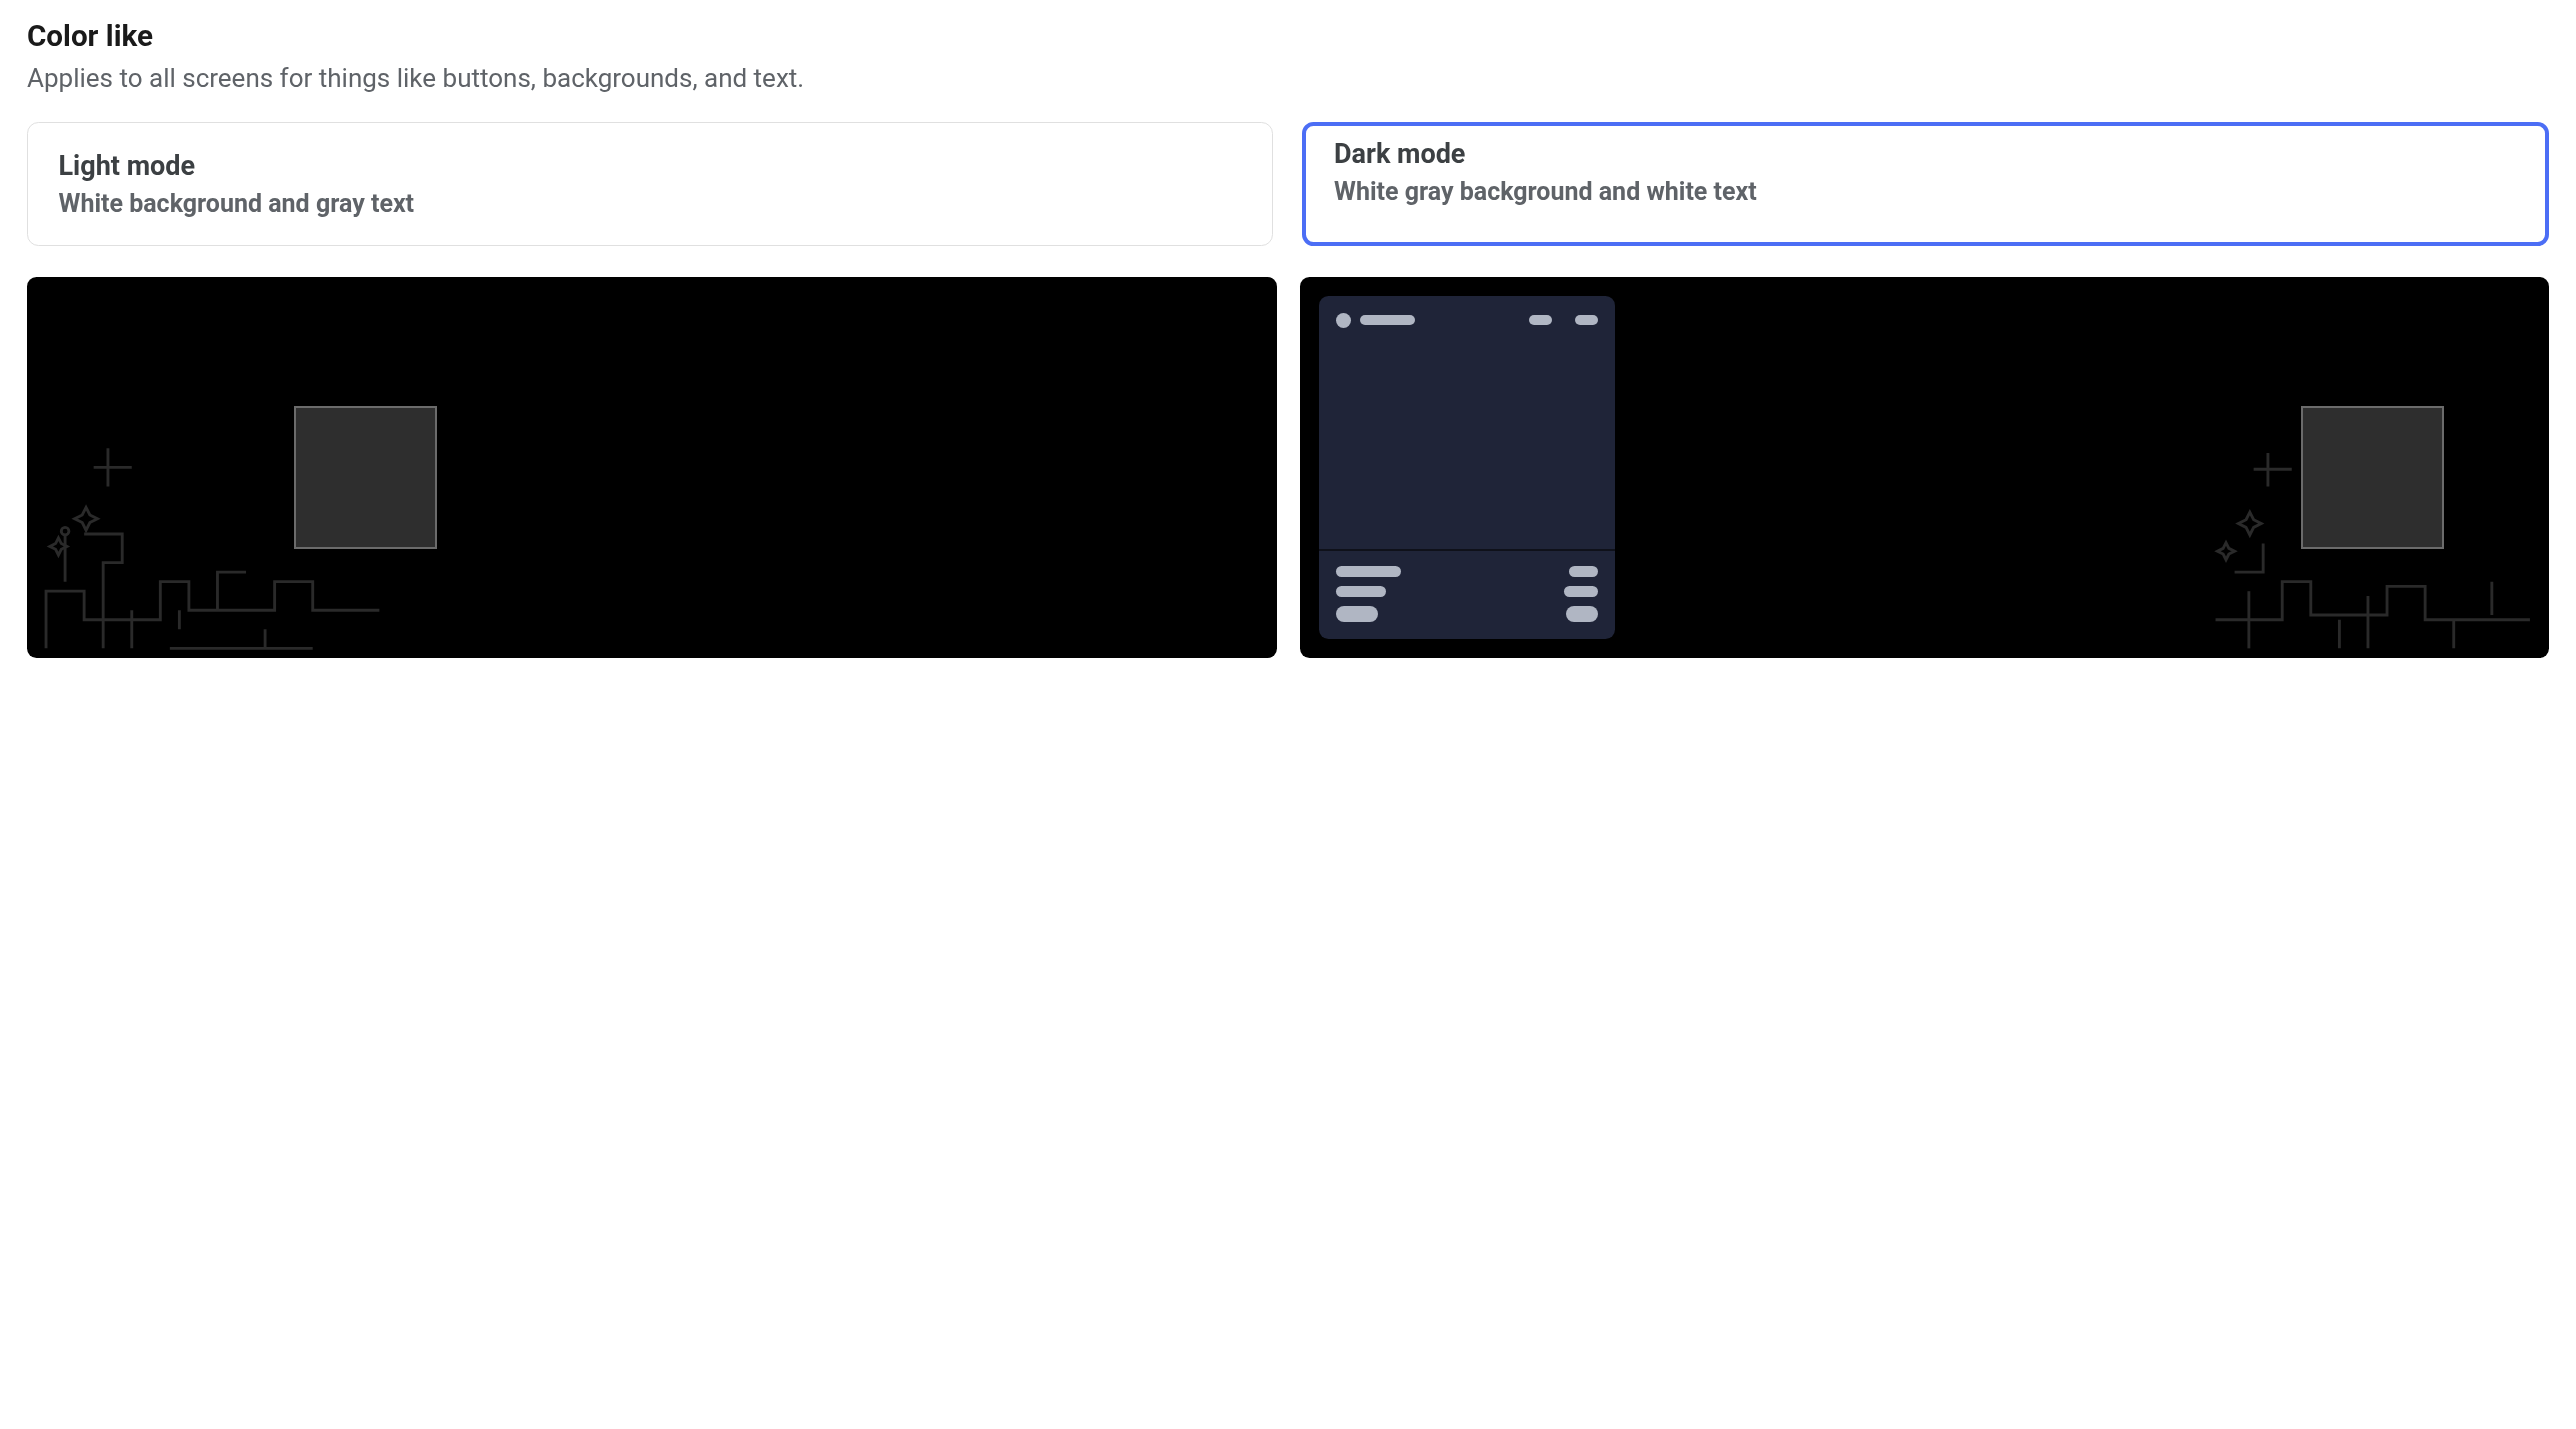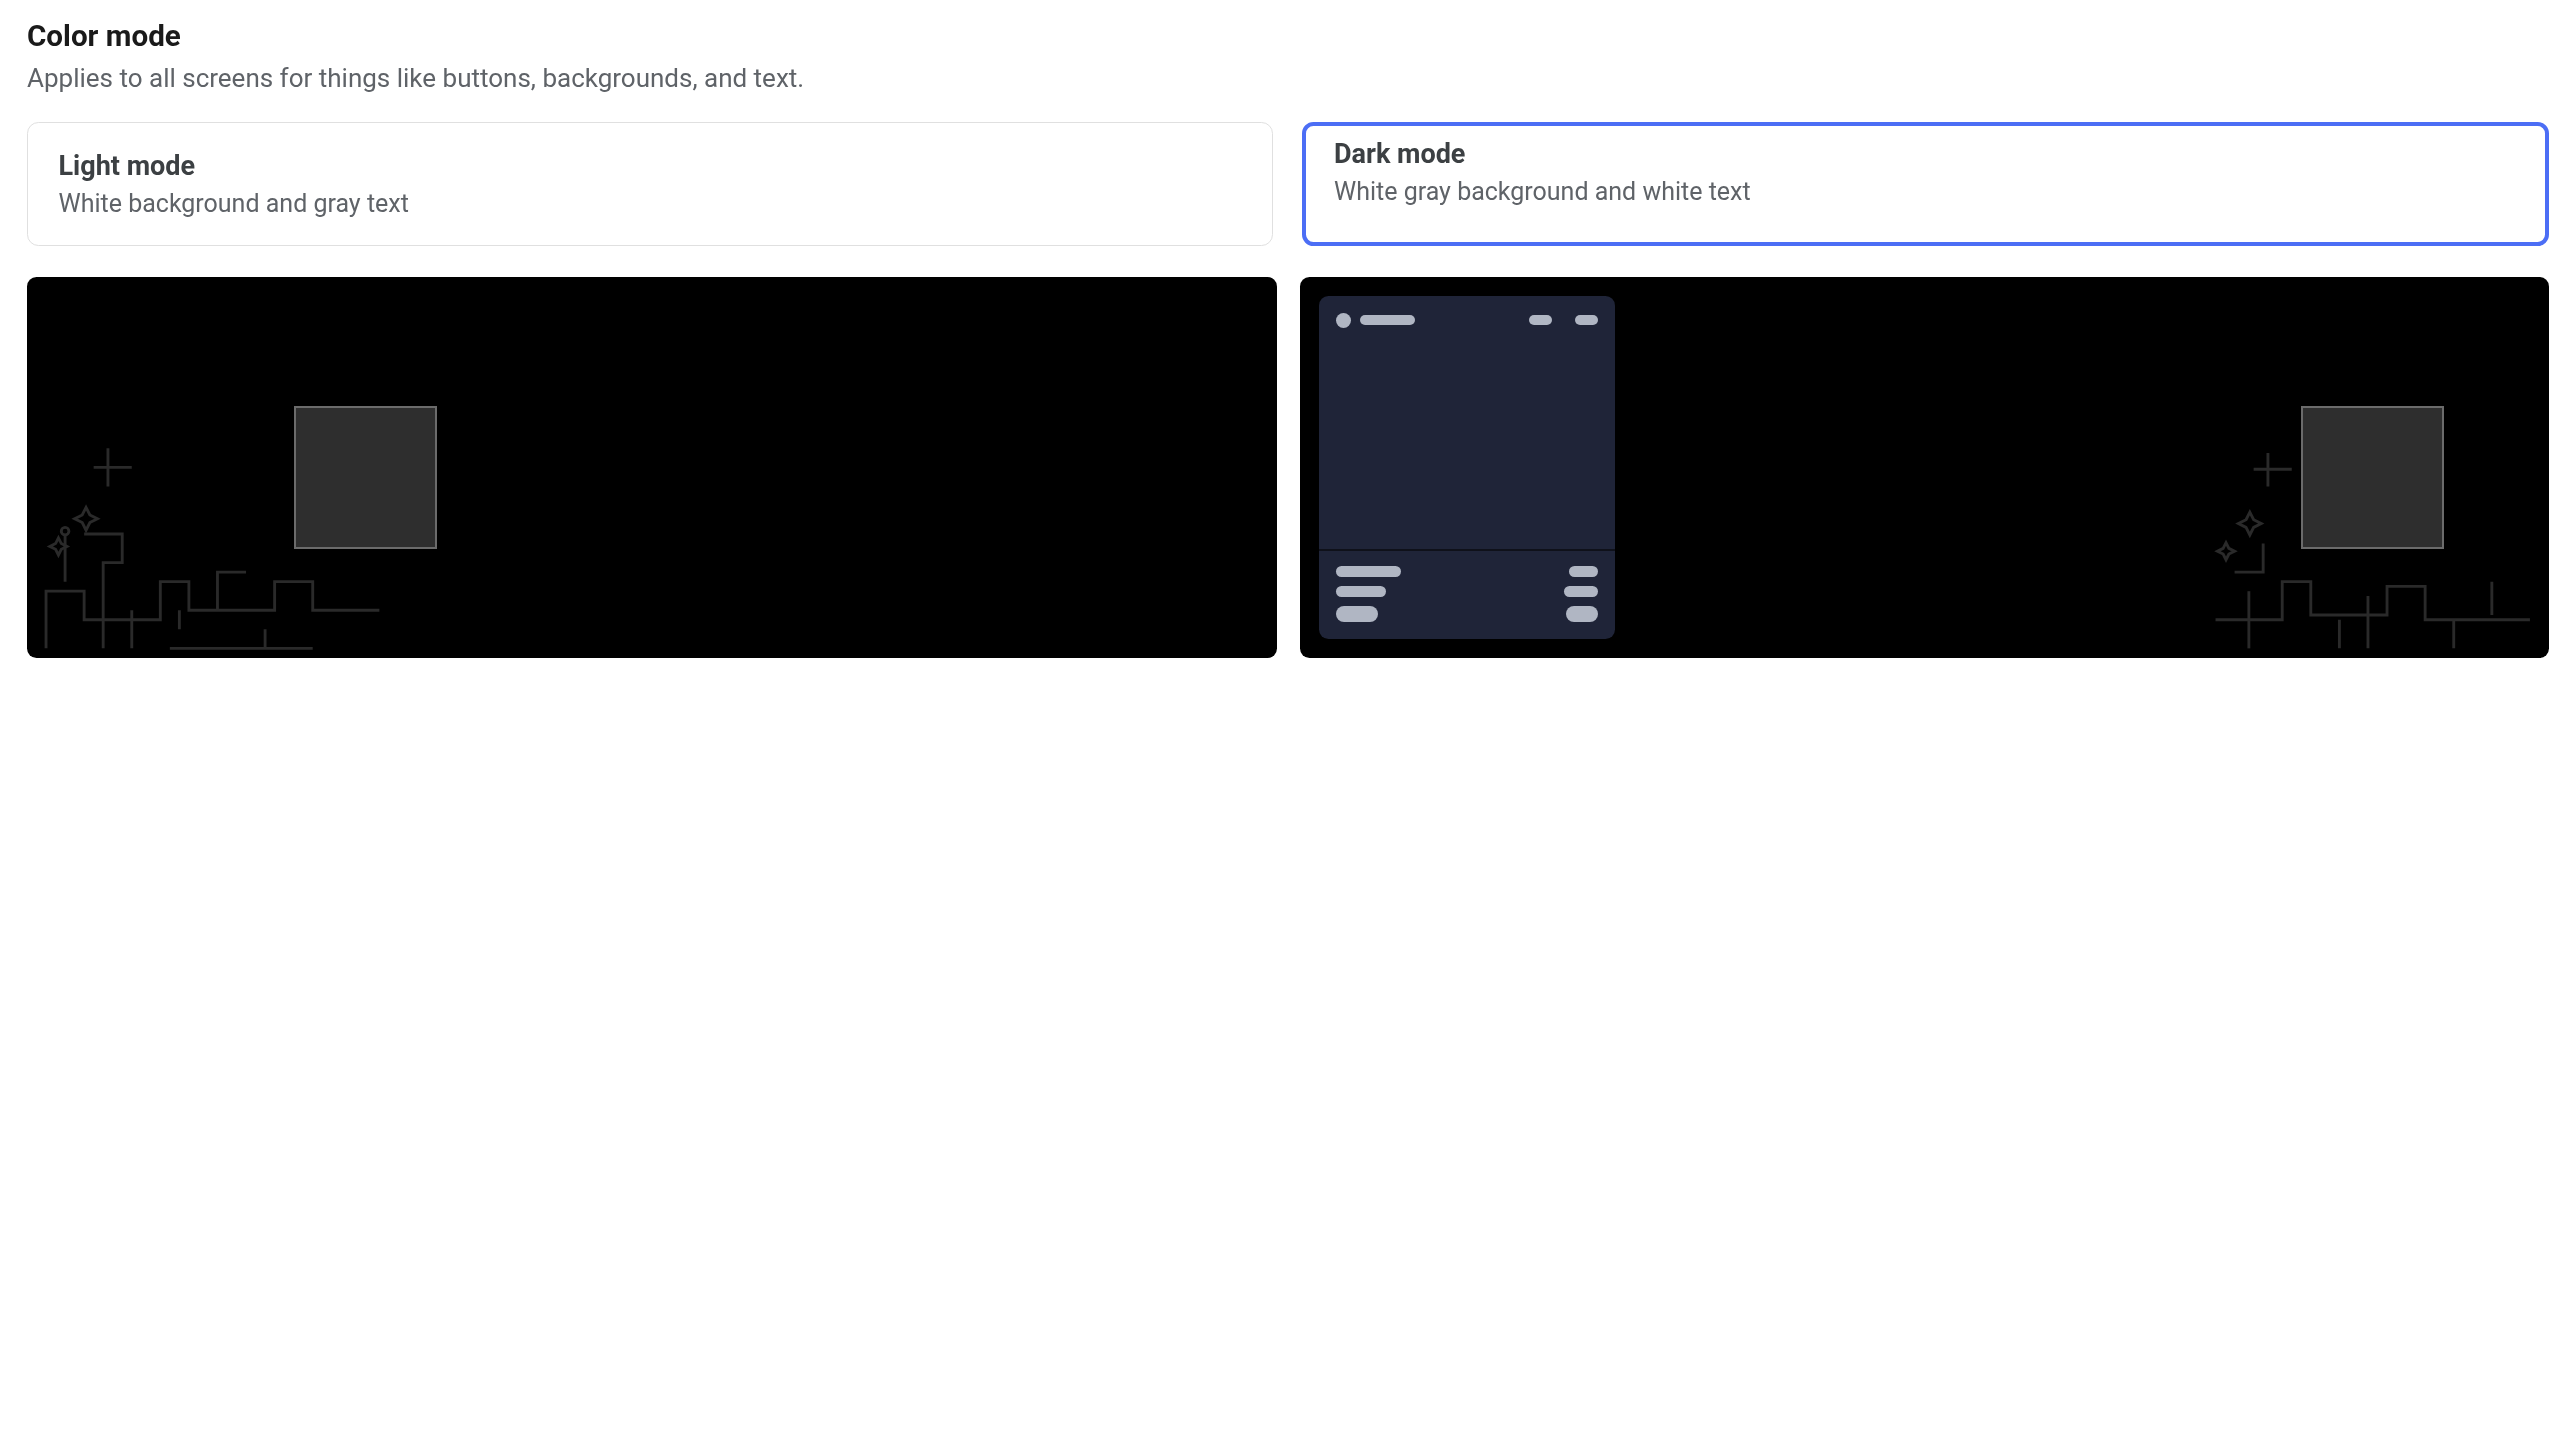--- a/index.html
+++ b/index.html
@@ -51,21 +51,21 @@
 
     .option-title {
       font-size: 27px;
       font-weight: 700;
       color: #3c4043;
       margin-bottom: 7.6px;
     }
 
     .option-desc {
       font-size: 25px;
-      font-weight: 400;
+      font-weight: 700;
       color: #5f6368;
     }
 
     .previews-row {
       display: flex;
       gap: 23px;
     }
 
     .preview-box {
       flex: 1;
@@ -250,21 +250,21 @@
     .circuit-right rect,
     .circuit-right circle {
       stroke: #2a2a2a;
       stroke-width: 3;
       fill: none;
     }
   </style>
 </head>
 <body>
 
-<h2 class="section-title">Color mode</h2>
+<h2 class="section-title">Color like</h2>
 <p class="section-subtitle">Applies to all screens for things like buttons, backgrounds, and text.</p>
 
 <div class="options-row">
   <div class="option-card">
     <div class="option-title">Light mode</div>
     <div class="option-desc">White background and gray text</div>
   </div>
   <div class="option-card selected">
     <div class="option-title">Dark mode</div>
     <div class="option-desc">White gray background and white text</div>

